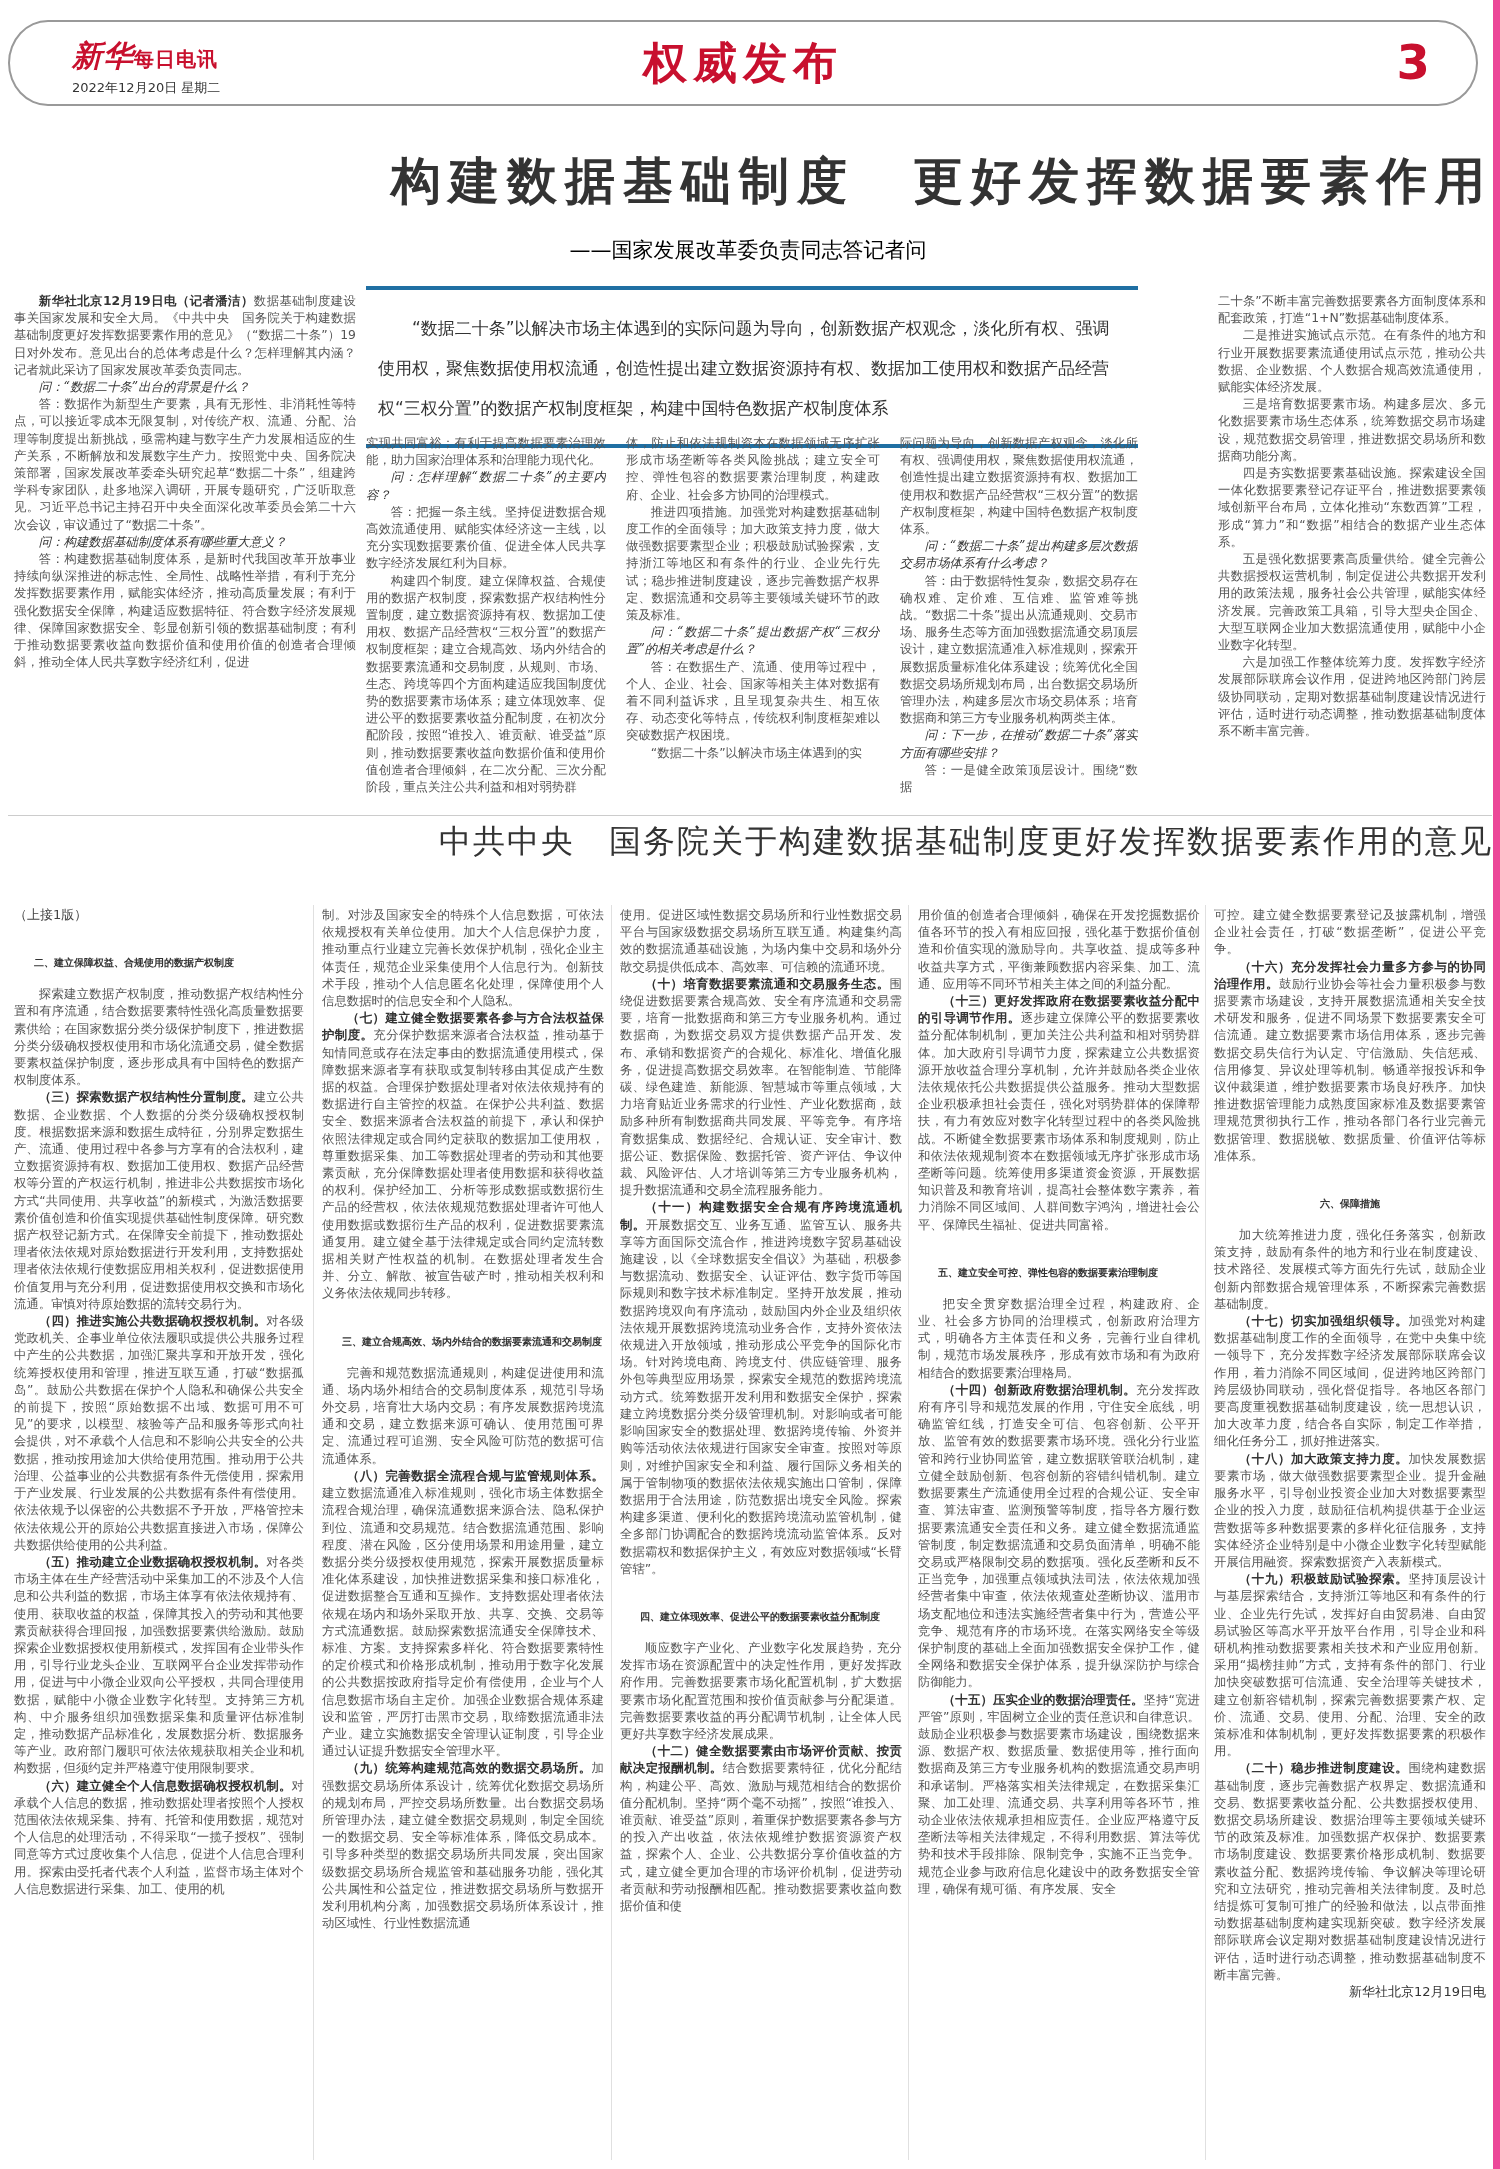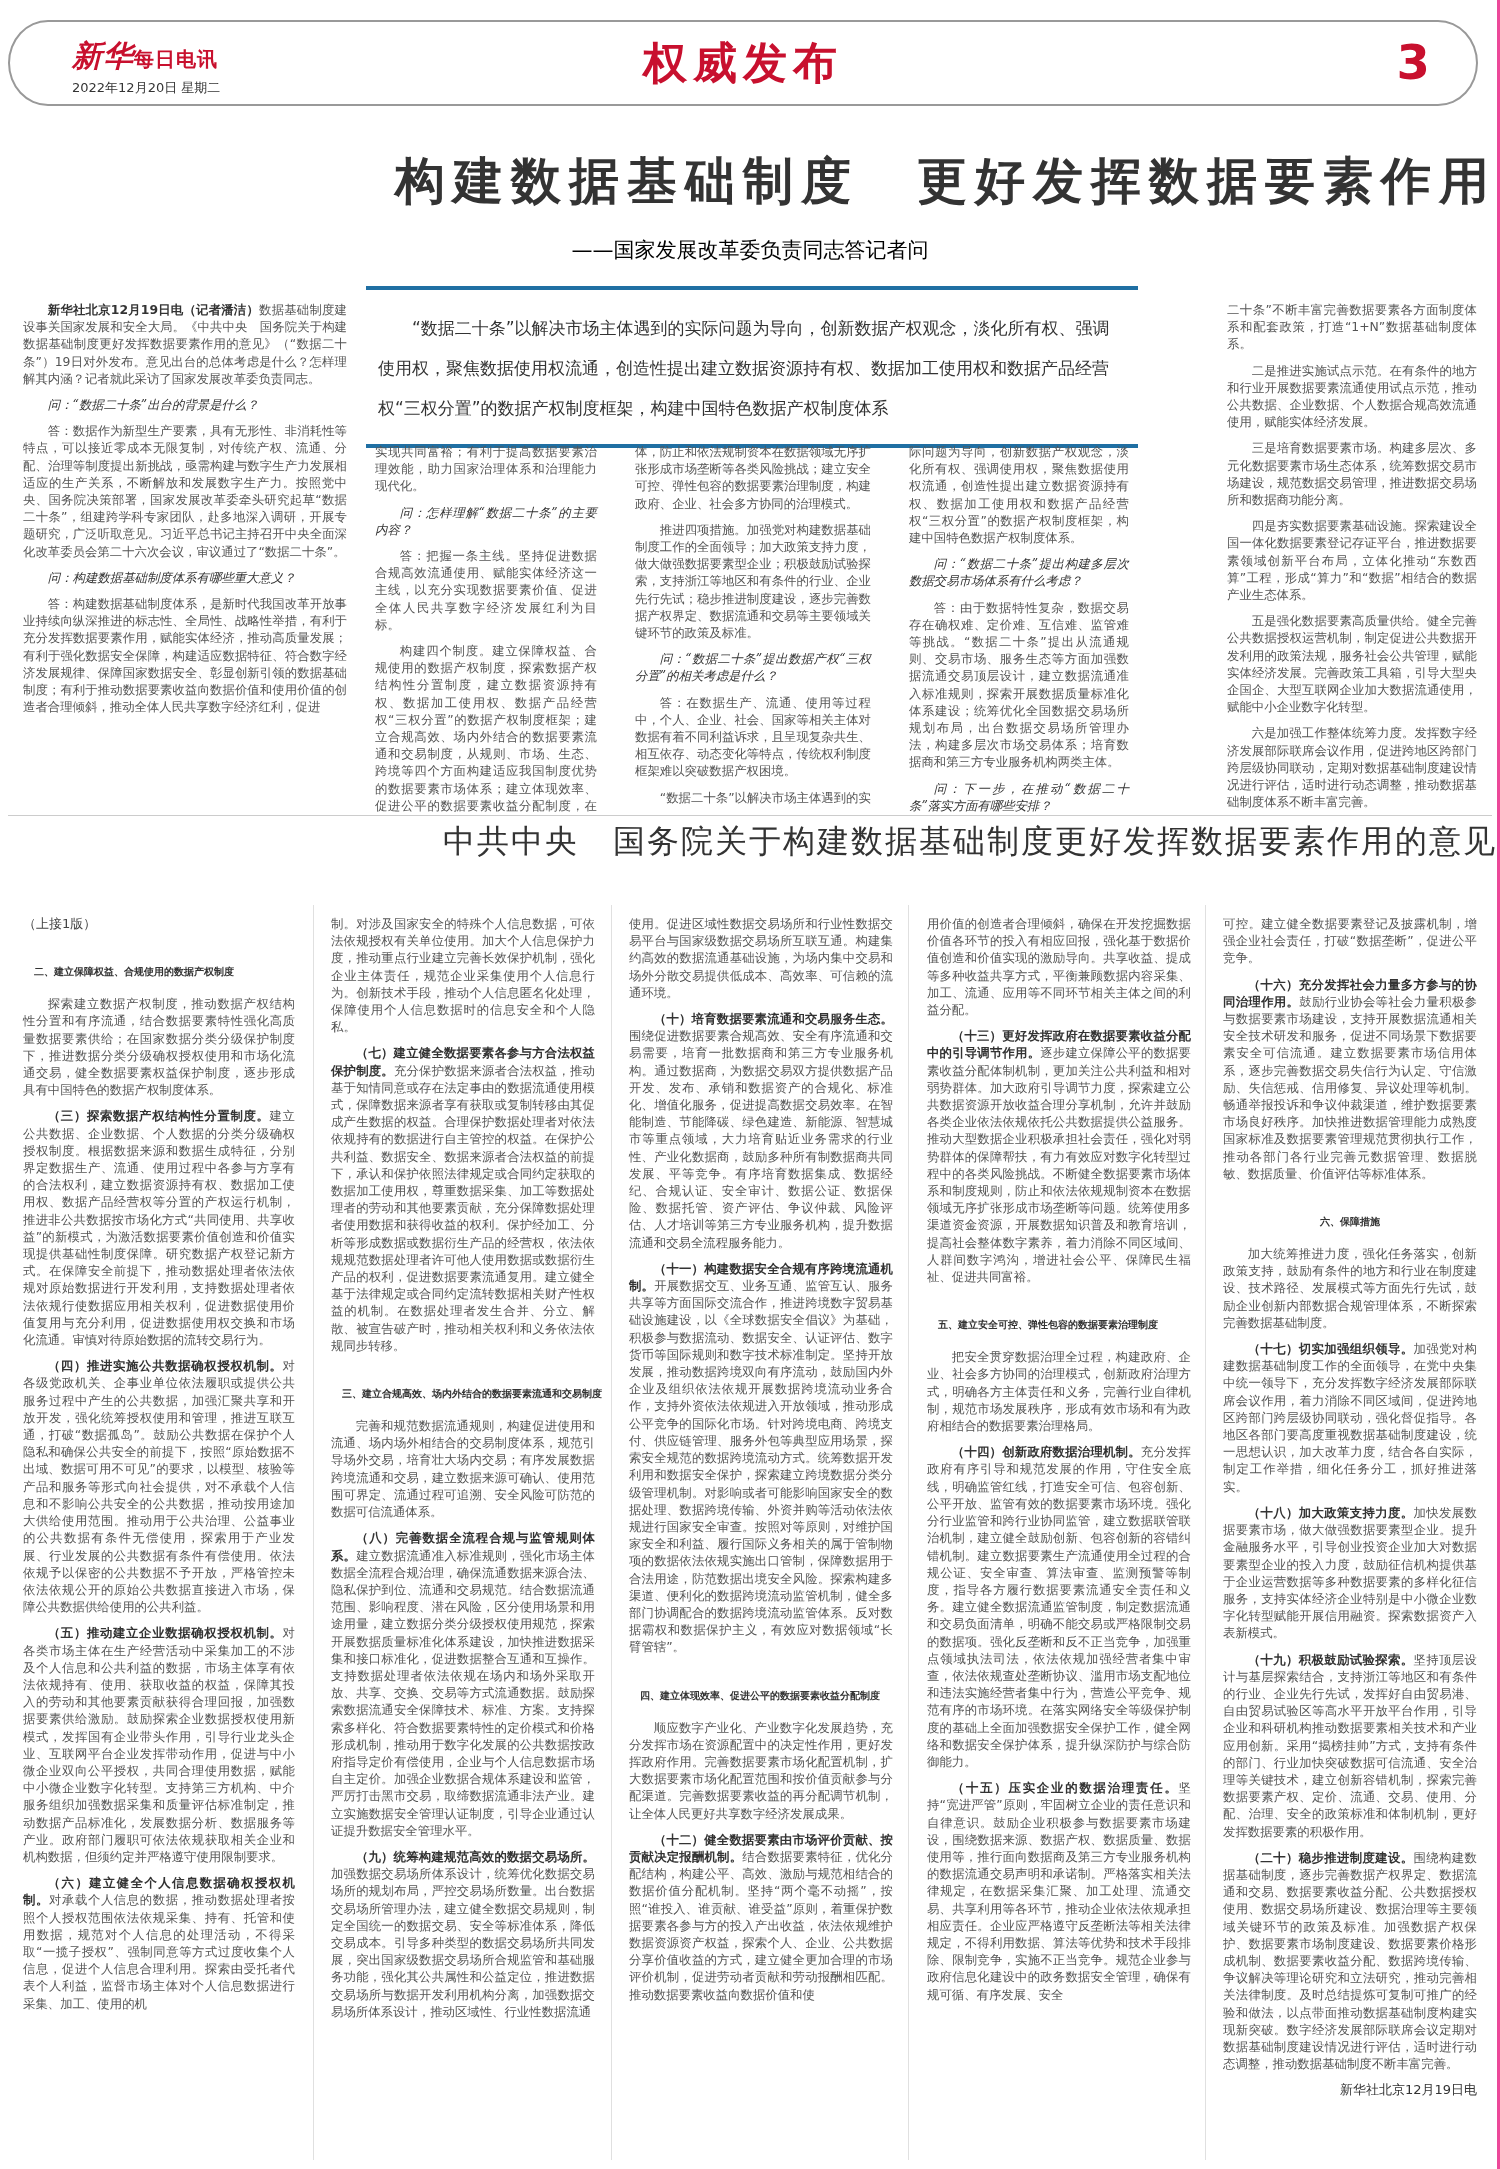--- a/index.html
+++ b/index.html
@@ -1,33 +1,33 @@
 <!DOCTYPE html>
 <html><head>
 <meta charset="utf-8">
 <style>
   html, body { margin: 0; padding: 0; background: #f4f4f4; }
   body { width: 1500px; height: 2169px; overflow: hidden; font-family: "DejaVu Sans", sans-serif; color: #333; }
-  .page { position: absolute; left: 0; top: 0; width: 1500px; height: 2169px; background: #fff; border-right: 3px solid #ec4899; box-sizing: border-box; }
+  .page { position: absolute; left: 0; top: 0; width: 1500px; height: 2169px; background: #fff; border-right: 7px solid #ec4899; box-sizing: border-box; }
   .masthead { position: absolute; left: 8px; top: 20px; width: 1470px; height: 86px; border: 2px solid #999; border-radius: 40px / 43px; box-sizing: border-box; }
   .brand { position: absolute; left: 62px; top: 14px; }
   .brand-logo { font-family: "DejaVu Serif", serif; font-style: italic; font-weight: bold; color: #c8102e; font-size: 30px; letter-spacing: 1px; }
   .brand-logo .small { font-style: normal; font-size: 20px; }
   .brand-date { font-size: 13px; color: #333; margin-top: 2px; }
   .section-title { position: absolute; left: 0; right: 0; top: 12px; text-align: center; font-family: "DejaVu Serif", serif; font-weight: bold; font-size: 44px; color: #c8102e; letter-spacing: 6px; }
   .page-num { position: absolute; right: 46px; top: 12px; font-size: 48px; color: #c8102e; font-weight: bold; font-family: "DejaVu Sans", sans-serif; }
 
   .headline { position: absolute; left: 0; right: 0; top: 148px; text-align: right; font-family: "DejaVu Serif", serif; font-weight: bold; font-size: 50px; color: #333; letter-spacing: 8px; }
   .subheadline { position: absolute; left: 3px; right: 0; top: 236px; text-align: center; font-size: 21px; color: #000000; }
 
   .pull-quote { position: absolute; left: 366px; top: 286px; width: 772px; border-top: 4px solid #1f6fa3; border-bottom: 4px solid #1f6fa3; padding: 10px 4px 8px; box-sizing: border-box; }
   .pull-quote p { margin: 8px; font-size: 17px; line-height: 40px; color: #333; text-indent: 2em; }
 
   .col { position: absolute; font-size: 12.4px; line-height: 17.2px; color: #555; text-align: justify; overflow: hidden; }
-  .col p { margin: 9px; text-indent: 2em; }
+  .col p { margin: 0; text-indent: 2em; }
   .col .q { color: #333; font-style: italic; font-family: "DejaVu Serif", serif; }
   .col .lead { color: #333; font-weight: bold; }
   .col .sub { color: #333; font-weight: bold; }
   .col h3 { margin: 26px 0 8px; font-size: 10px; line-height: 28px; color: #333; text-indent: 2em; font-weight: bold; }
   .col h3.center { text-align: center; text-indent: 0; }
   .col .cont { color: #444; text-indent: 0; font-size: 13px; margin-bottom: 8px; }
   .col .dateline { text-align: right; color: #333; text-indent: 0; font-size: 13px; }
 
   .divider { position: absolute; left: 8px; width: 1484px; height: 0; border-top: 1px solid #ccc; }
   .article2-title { position: absolute; left: 0; right: 0; top: 820px; text-align: right; font-size: 32px; color: #333; letter-spacing: 2px; font-family: "DejaVu Sans", sans-serif; }

